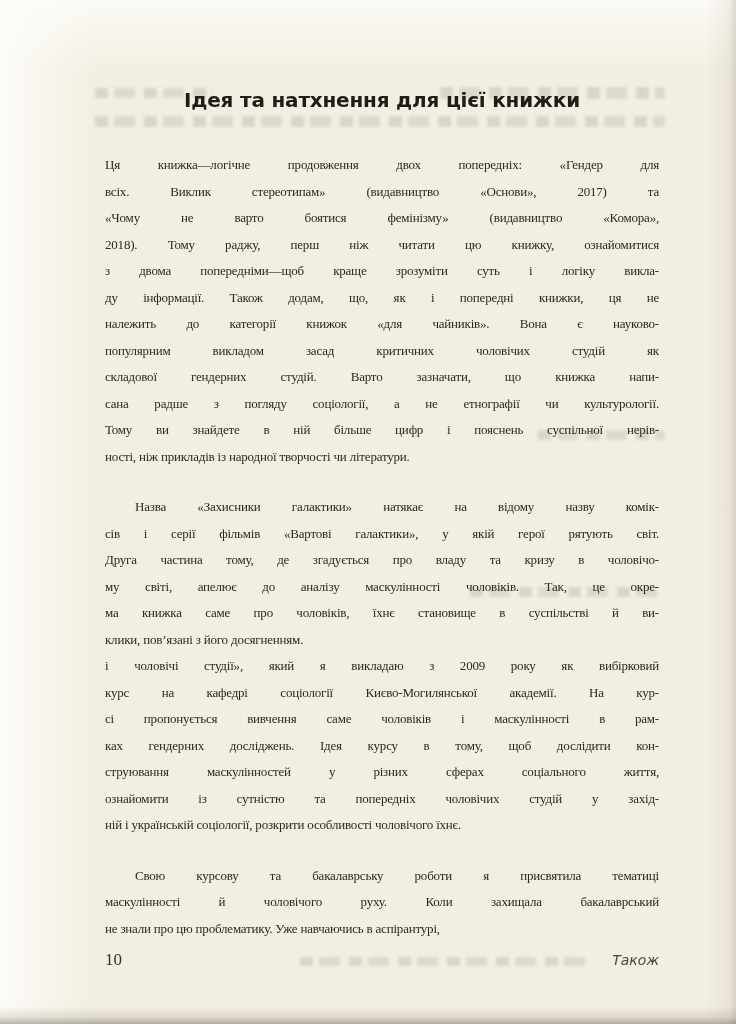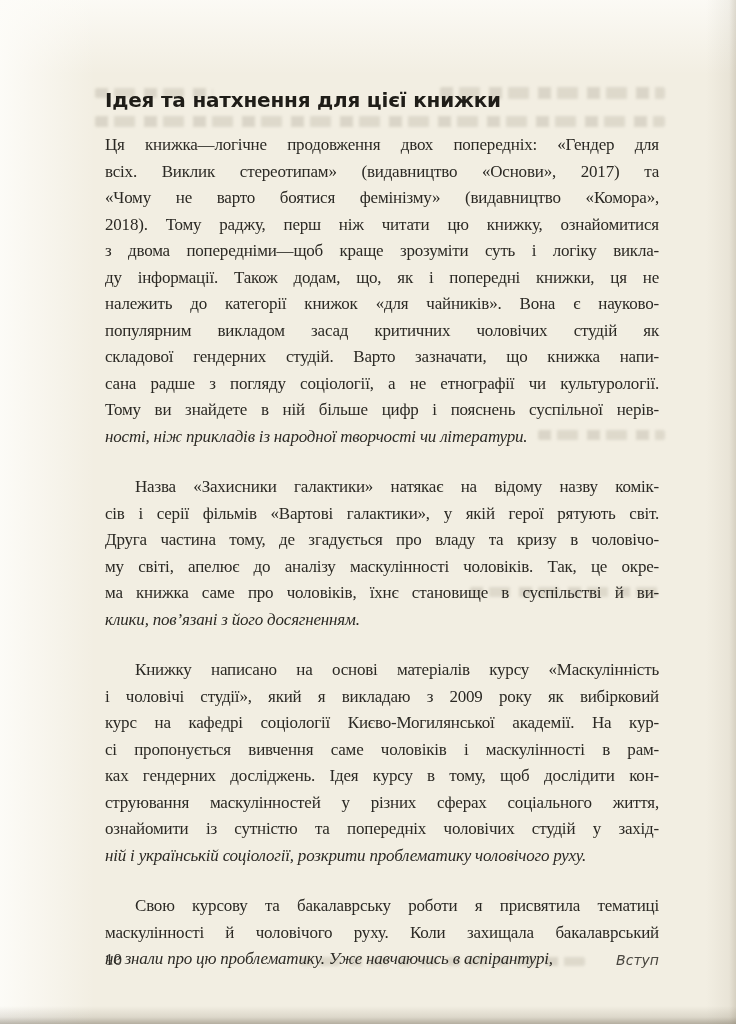--- a/index.html
+++ b/index.html
@@ -28,35 +28,35 @@
   }
   .g1{left:95px;  top:88px;  width:118px;}
   .g2{left:440px; top:87px;  width:225px; height:12px;}
   .g3{left:95px;  top:116px; width:570px; height:11px;}
   .g4{left:538px; top:430px; width:127px;}
   .g5{left:470px; top:587px; width:195px;}
   .g6{left:300px; top:957px; width:285px; height:9px;}
 
   .heading{
     position:absolute;z-index:1;left:105px;top:88px;width:554px;margin:0;
-    text-align:left;
+    text-align:center;
     font-family:"DejaVu Sans", sans-serif;
     font-size:20px;font-weight:bold;color:#1f1d18;
     letter-spacing:-0.2px;
   }
   .body-text{
-    position:absolute;z-index:1;left:105px;top:132px;width:554px;
-    font-size:17px;color:#2b2924;letter-spacing:-0.2px;
+    position:absolute;z-index:1;left:105px;top:152px;width:554px;
+    font-size:13px;color:#2b2924;letter-spacing:-0.2px;
   }
   .line{
     line-height:26.5px;height:26.5px;
     text-align:justify;text-align-last:justify;
     white-space:nowrap;
   }
-  .line.last{text-align-last:left;font-style:italic;}
+  .line.last{text-align-last:left;}
   .line.indent{text-indent:30px;margin-top:24px;}
 
   .footer{
     position:absolute;z-index:1;left:105px;top:950px;width:554px;
     display:flex;justify-content:space-between;align-items:baseline;text-align:right;
   }
   .folio{font-family:"Liberation Serif", serif;font-size:17px;color:#33312c;}
   .running{font-family:"DejaVu Sans", sans-serif;font-style:italic;font-size:14px;color:#4a4740;}
 </style>
 </head>
@@ -85,31 +85,30 @@
       <div class="line">складової гендерних студій. Варто зазначати, що книжка напи-</div>
       <div class="line">сана радше з погляду соціології, а не етнографії чи культурології.</div>
       <div class="line">Тому ви знайдете в ній більше цифр і пояснень суспільної нерів-</div>
       <div class="line last">ності, ніж прикладів із народної творчості чи літератури.</div>
       <div class="line indent">Назва «Захисники галактики» натякає на відому назву комік-</div>
       <div class="line">сів і серії фільмів «Вартові галактики», у якій герої рятують світ.</div>
       <div class="line">Друга частина тому, де згадується про владу та кризу в чоловічо-</div>
       <div class="line">му світі, апелює до аналізу маскулінності чоловіків. Так, це окре-</div>
       <div class="line">ма книжка саме про чоловіків, їхнє становище в суспільстві й ви-</div>
       <div class="line last">клики, пов’язані з його досягненням.</div>
-      <div class="line indent">Книжку написано на основі матеріалів курсу «Маскулінність</div>
       <div class="line">і чоловічі студії», який я викладаю з 2009 року як вибірковий</div>
       <div class="line">курс на кафедрі соціології Києво-Могилянської академії. На кур-</div>
       <div class="line">сі пропонується вивчення саме чоловіків і маскулінності в рам-</div>
       <div class="line">ках гендерних досліджень. Ідея курсу в тому, щоб дослідити кон-</div>
       <div class="line">струювання маскулінностей у різних сферах соціального життя,</div>
       <div class="line">ознайомити із сутністю та попередніх чоловічих студій у захід-</div>
-      <div class="line last">ній і українській соціології, розкрити проблематику чоловічого руху.</div>
+      <div class="line last">ній і українській соціології, розкрити особливості чоловічого їхнє.</div>
       <div class="line indent">Свою курсову та бакалаврську роботи я присвятила тематиці</div>
       <div class="line">маскулінності й чоловічого руху. Коли захищала бакалаврський</div>
       <div class="line last">не знали про цю проблематику. Уже навчаючись в аспірантурі,</div>
     </div>
 
   <div class="footer">
     <span class="folio">10</span>
-    <span class="running">Вступ</span>
+    <span class="running">Також</span>
   </div>
 
 </div>
 
 </body></html>

